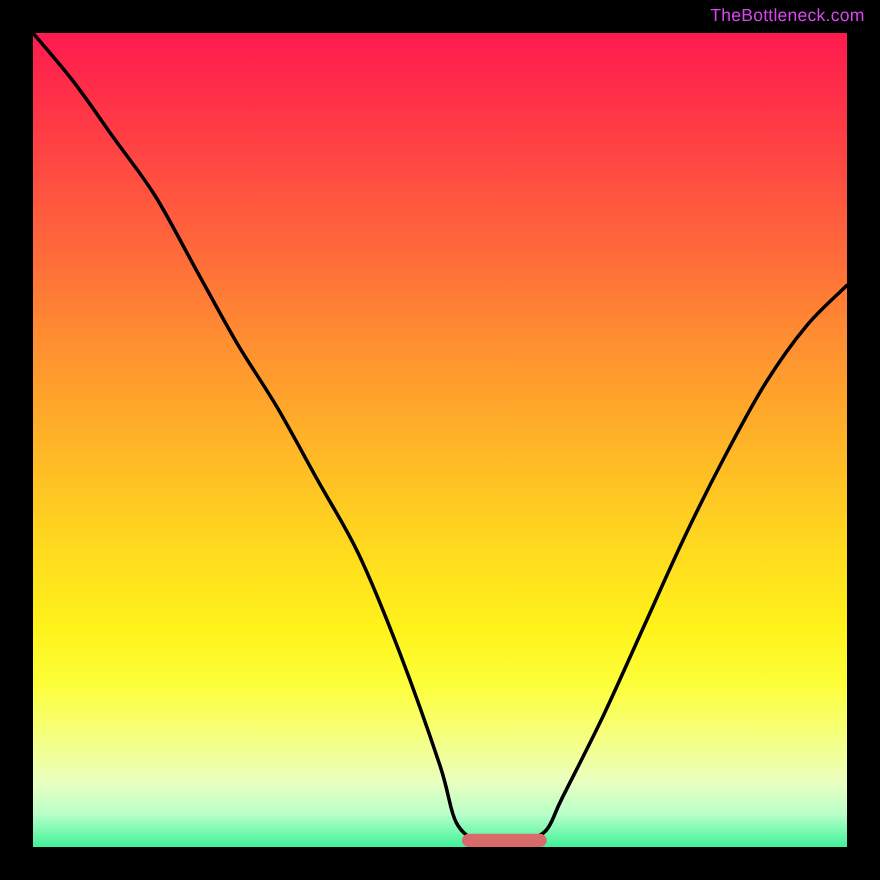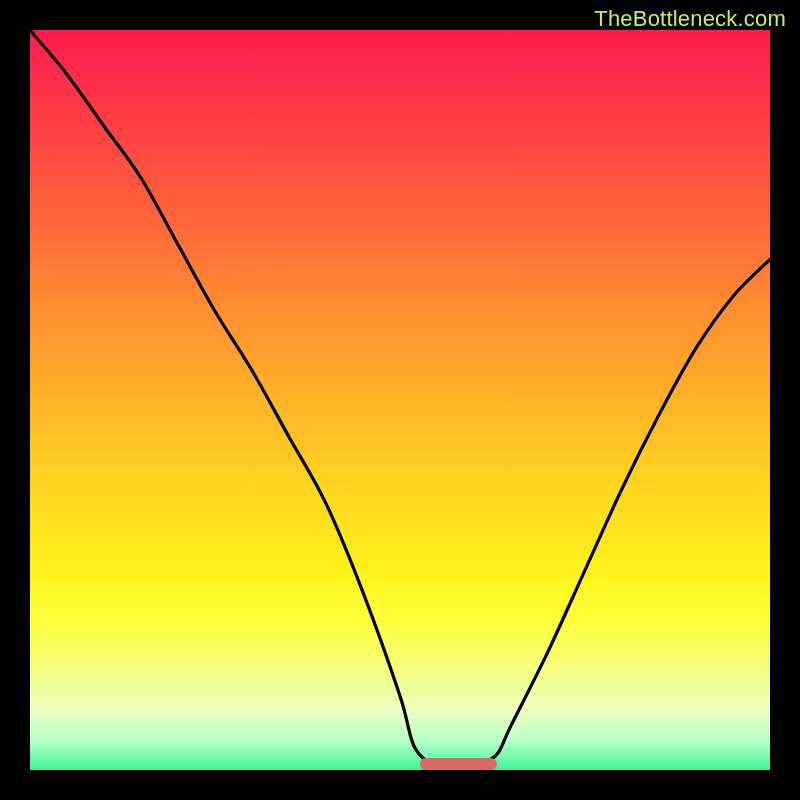--- a/index.html
+++ b/index.html
@@ -14,22 +14,22 @@
   .frame {
     position: relative;
     width: 800px;
     height: 800px;
     background: #000;
   }
   .watermark {
     position: absolute;
     top: 6px;
     right: 14px;
-    color: #bef264;
-    font-size: 22px;
+    color: #d946ef;
+    font-size: 16px;
     font-weight: 500;
     letter-spacing: 0.2px;
     z-index: 10;
   }
   .plot-area {
     position: absolute;
     left: 30px;
     top: 30px;
     width: 740px;
     height: 740px;

